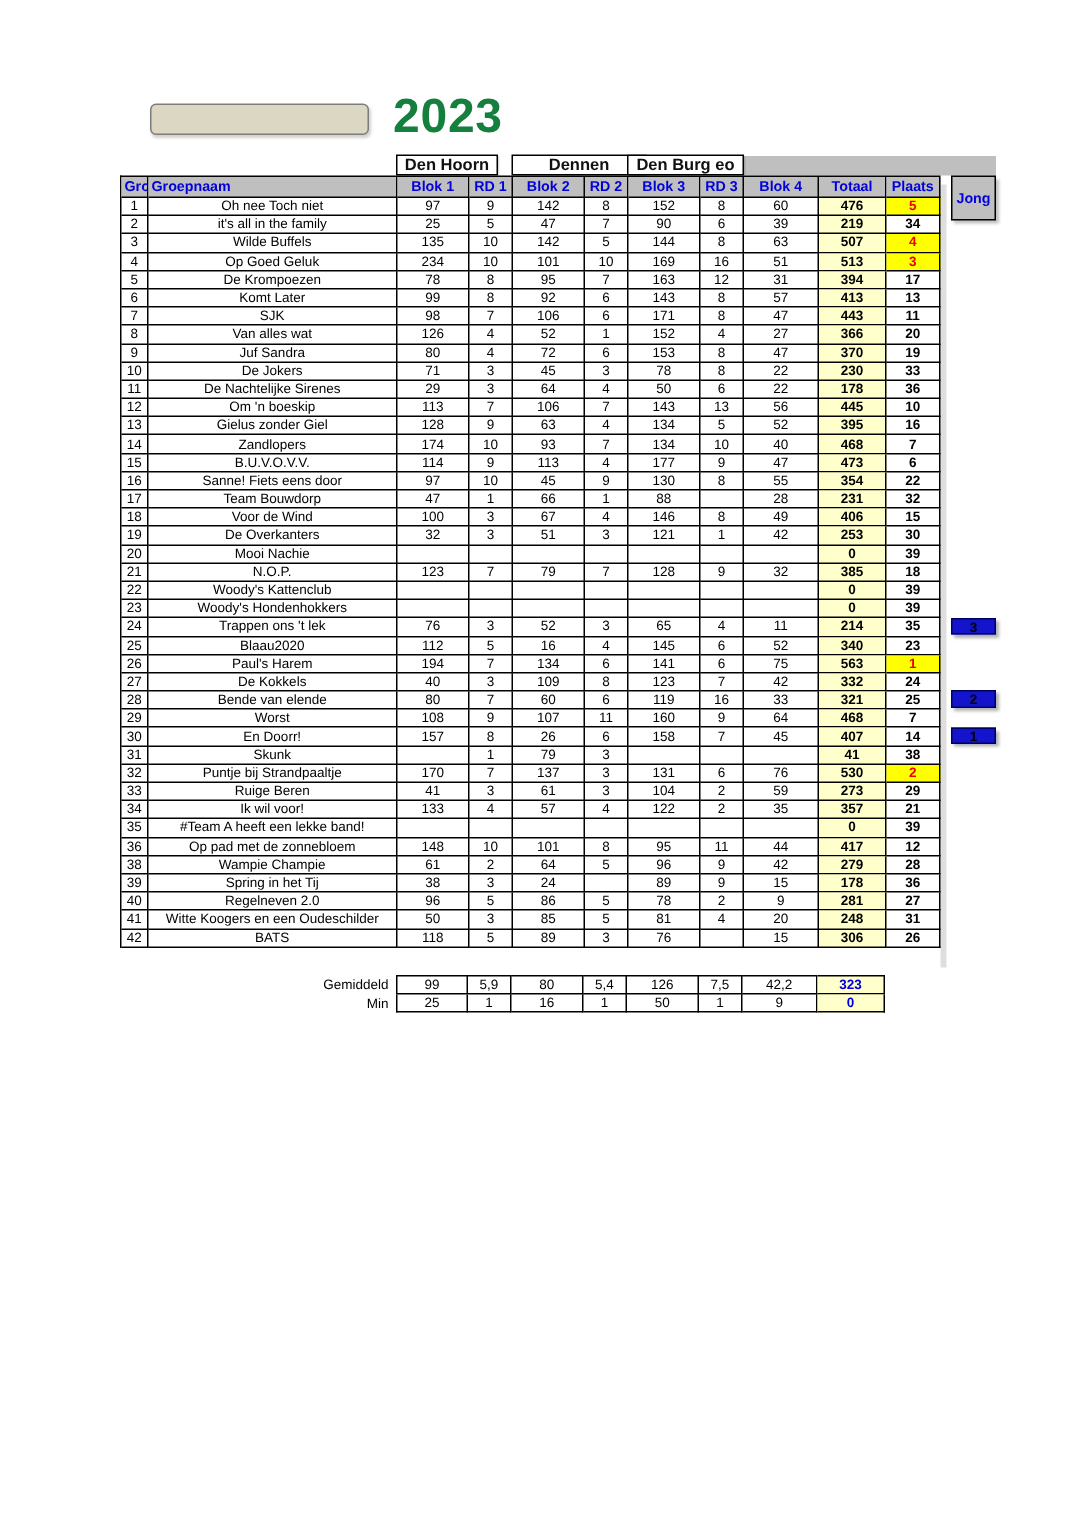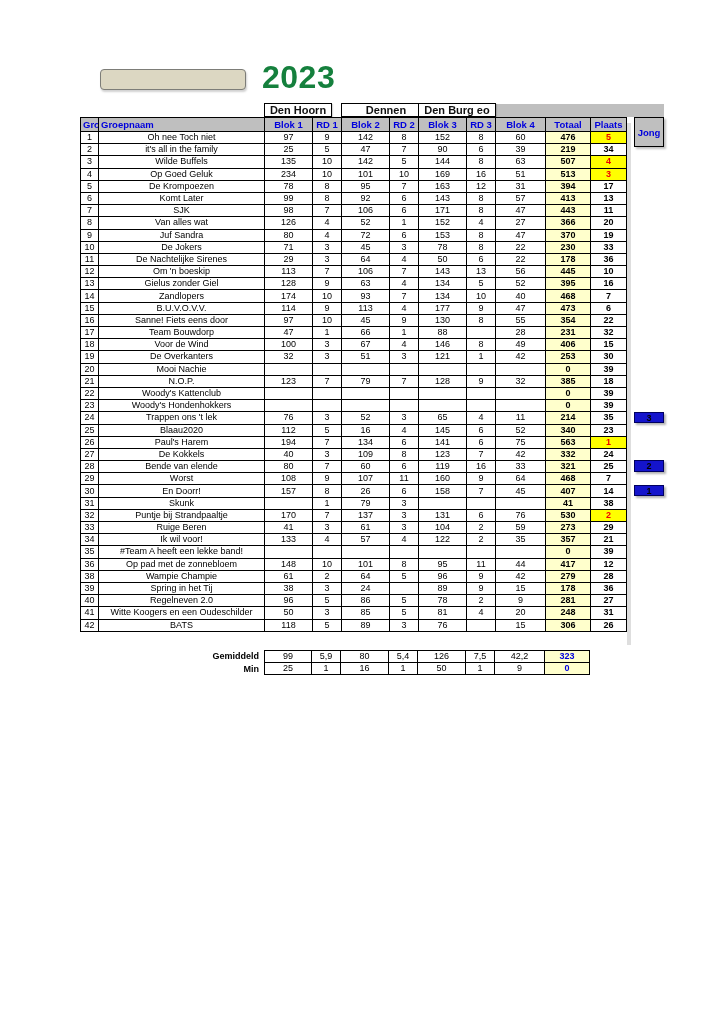--- a/index.html
+++ b/index.html
@@ -57,21 +57,21 @@
 
   
   .table-shadow{position:absolute;left:627px;top:123px;width:4px;height:522px;
     background:rgba(0,0,0,0.13);}
 
   
   table.summary{position:absolute;left:80px;top:650px;border-collapse:separate;border-spacing:0;
     table-layout:fixed;width:510px;}
   table.summary td{height:12.3px;box-sizing:border-box;padding:0 2px;font-size:9px;line-height:11px;
     text-align:center;color:#000;overflow:hidden;white-space:nowrap;}
-  table.summary td.s-label{text-align:right;font-weight:bold;padding-right:5px;}
+  table.summary td.s-label{text-align:right;font-weight:normal;padding-right:5px;}
   table.summary td.v{border-right:1px solid var(--grid);border-bottom:1px solid var(--grid);}
   table.summary tr:first-child td.v{border-top:1.5px solid var(--grid);}
   table.summary td.s-label + td.v{border-left:1.5px solid var(--grid);}
   table.summary td.c-totaal{background:var(--totaal-bg);color:var(--accent);font-weight:bold;}
 </style>
 </head>
 <body>
 
 <div class="page">
 

